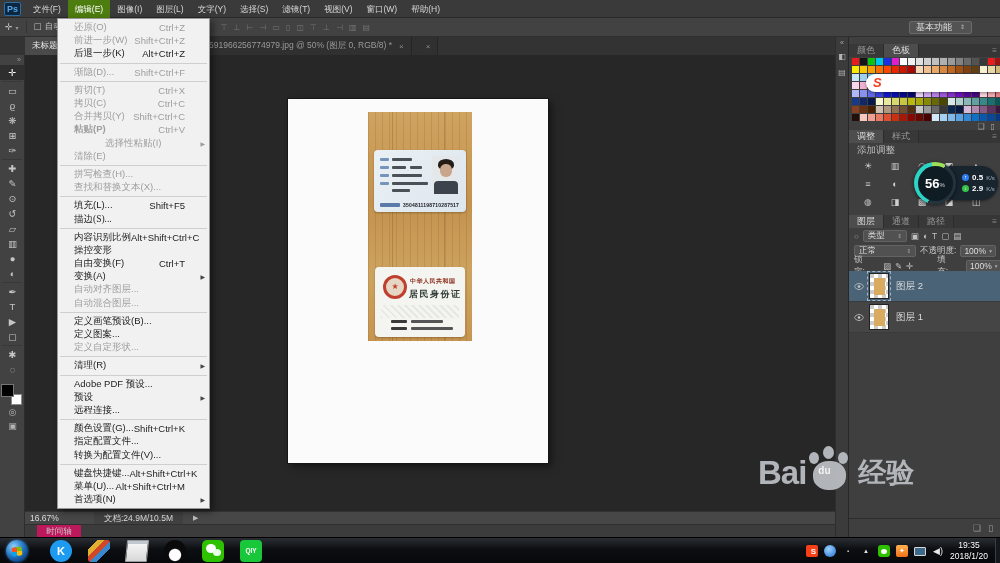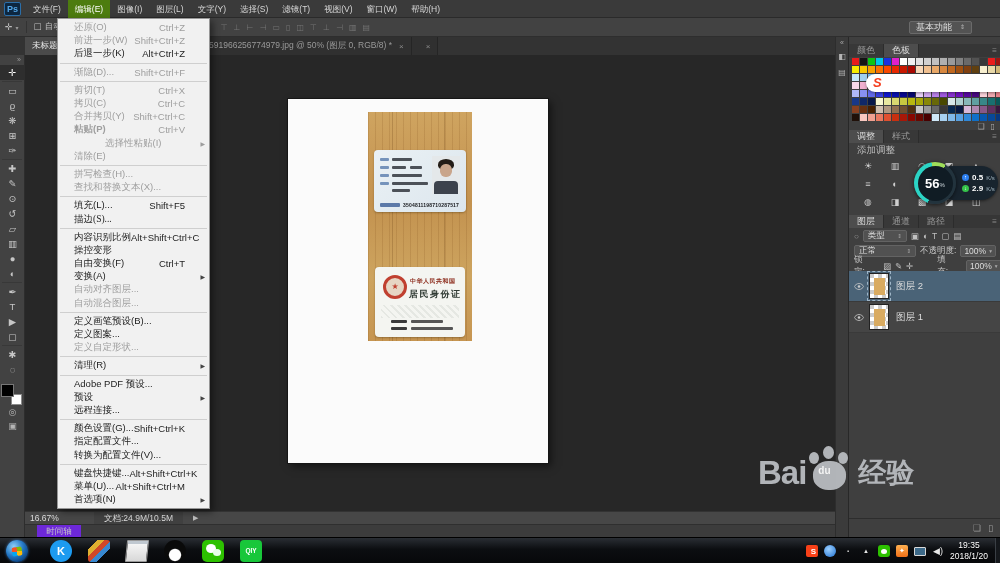--- a/index.html
+++ b/index.html
@@ -66,21 +66,21 @@
   .cardB .tex{position:absolute;left:6px;top:38px;width:78px;height:13px;background:repeating-linear-gradient(45deg,rgba(140,150,140,.14) 0 2px,transparent 2px 5px)}
   .bl{position:absolute;height:3px;border-radius:1px;background:#555}
   .bl.dark{background:#3a3a3a}
 
   
   .statusbar{left:25px;top:511px;width:810px;height:13px;background:#474747;border-top:1px solid #333;display:flex;align-items:center;font-size:8.5px;color:#ddd;z-index:6}
   .statusbar .zoom{margin-left:5px;width:34px}
   .statusbar .docinfo{margin-left:30px;background:#404040;padding:0 10px;height:13px;line-height:13px}
   .statusbar .arr{margin-left:10px;font-size:7px;color:#bbb}
   .timeline{left:25px;top:524px;width:810px;height:13px;background:#3c3c3c;border-top:1px solid #2f2f2f;z-index:6}
-  .timeline .tab{margin-left:12px;width:44px;height:13px;background:#6d28d9;color:#c8c8c8;font-size:8.5px;text-align:center;line-height:13px}
+  .timeline .tab{margin-left:12px;width:44px;height:13px;background:#be185d;color:#c8c8c8;font-size:8.5px;text-align:center;line-height:13px}
 
   
   .minidock{left:835px;top:37px;width:13px;height:500px;background:#3b3b3b;border-left:1px solid #2d2d2d;z-index:6;text-align:center}
   .minidock .col{color:#aaa;font-size:7px;line-height:12px}
   .minidock .ic{color:#b5b5b5;font-size:8px;line-height:16px}
 
   
   .dock{left:848px;top:37px;width:152px;height:500px;background:#3f3f3f;border-left:1px solid #282828;z-index:6}
   .ptabs{position:absolute;left:0;width:152px;height:13px;display:flex;align-items:flex-end;background:#363636}
   .ptab{height:13px;padding:0 8px;font-size:9px;color:#9a9a9a;line-height:13px;background:#383838;border-right:1px solid #2c2c2c}

